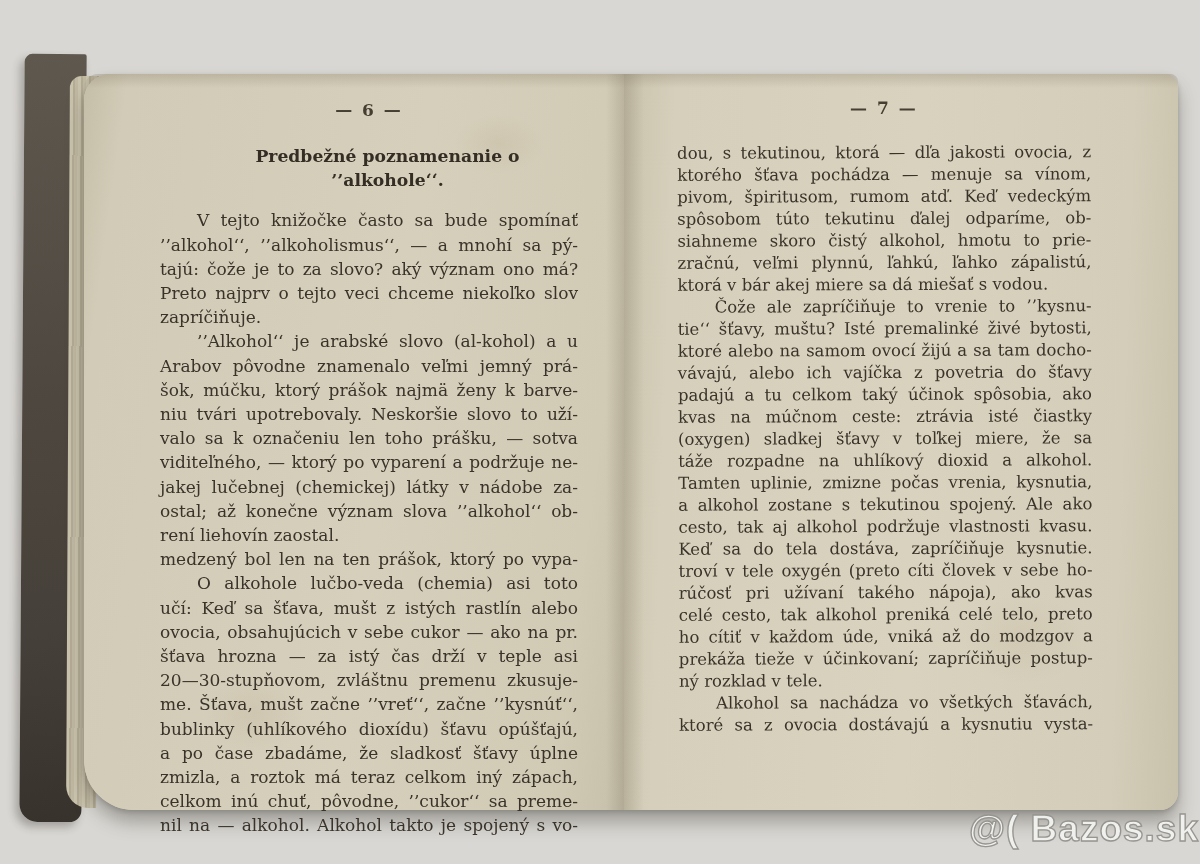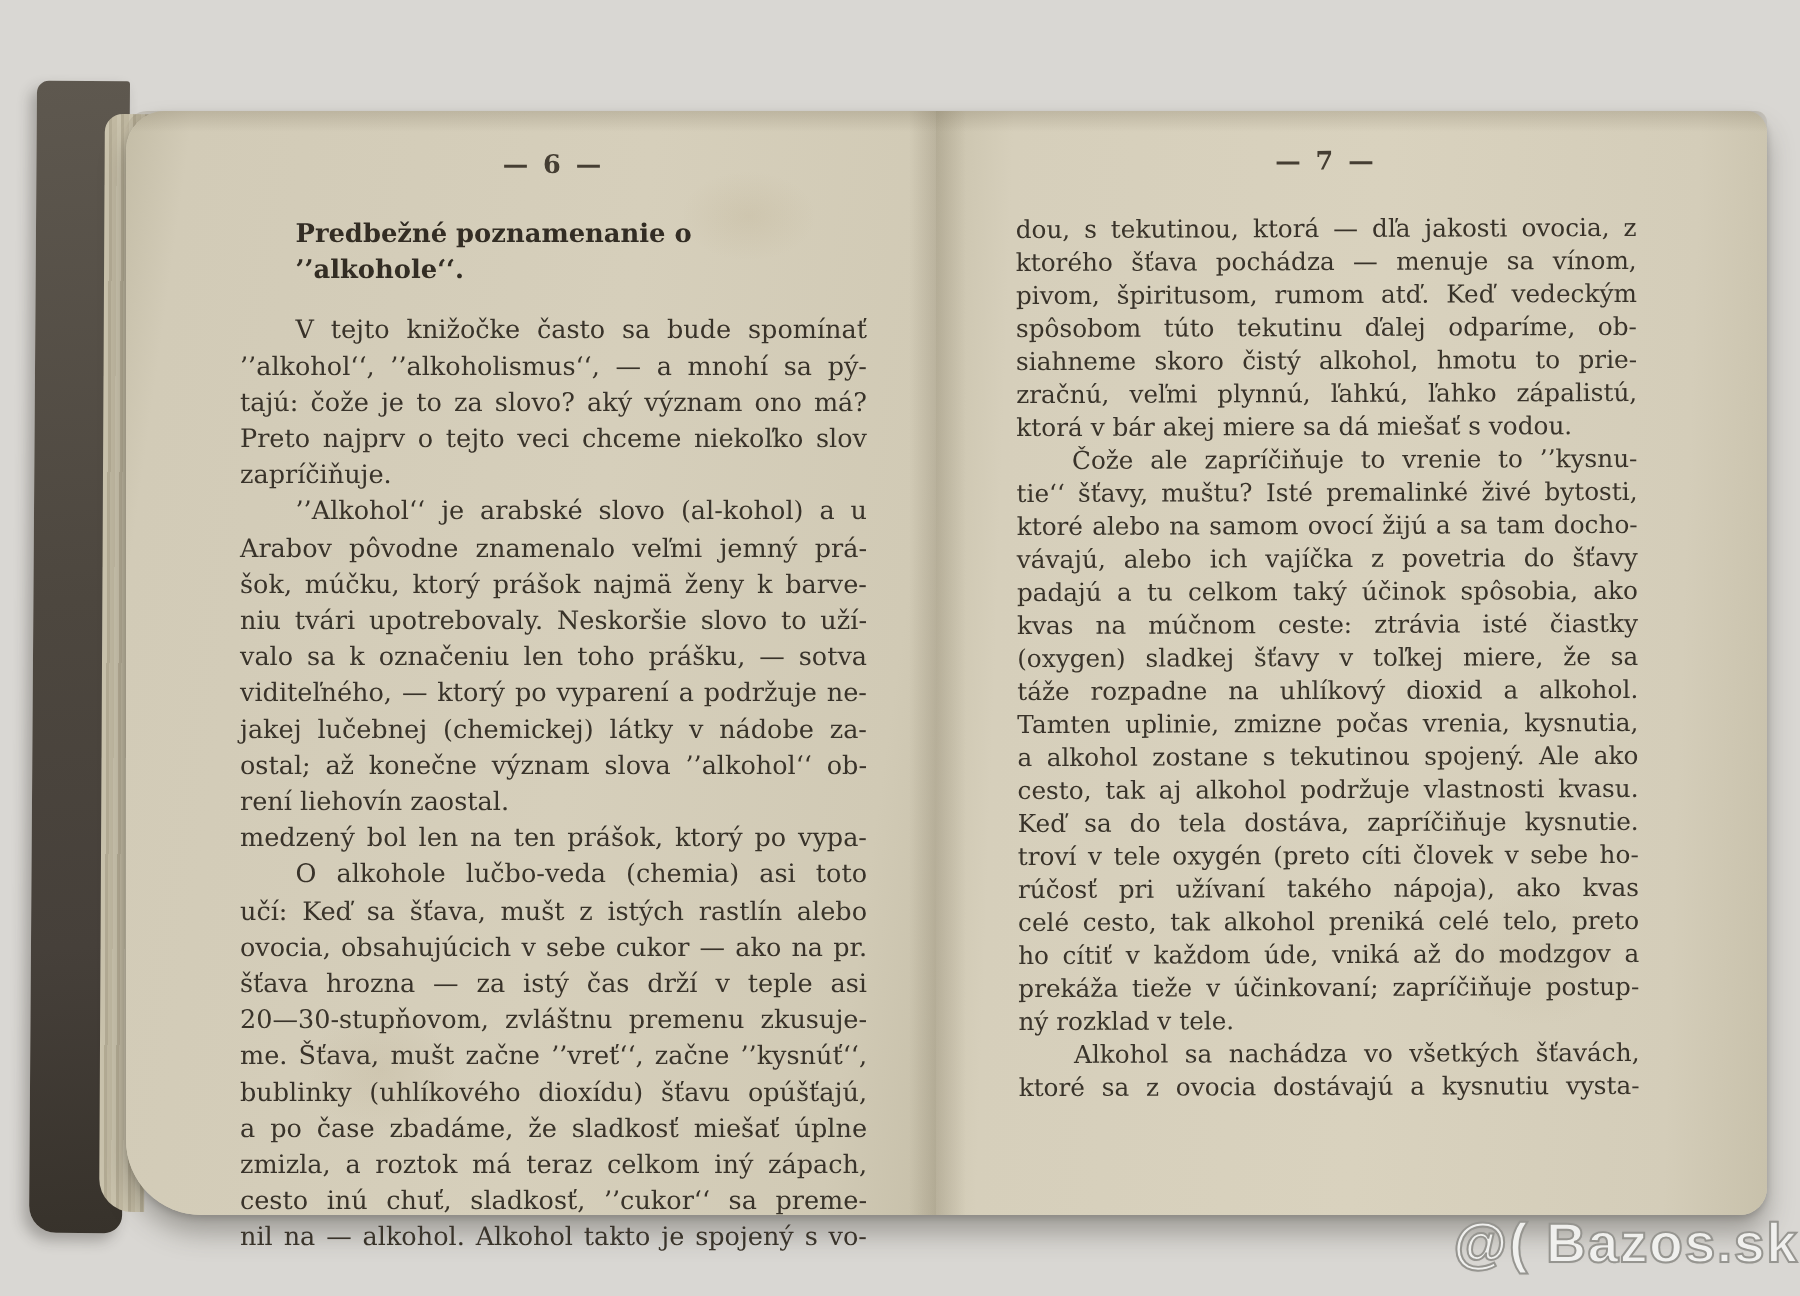--- a/index.html
+++ b/index.html
@@ -56,21 +56,21 @@
   .textblock{position:absolute;color:#39332a;}
   .textblock.lefttext{left:76px;top:26px;width:418px;}
   .textblock.righttext{left:594px;top:24px;width:414px;transform:rotate(-0.2deg);}
 
   .pagehead{
     height:22px;text-align:center;font-weight:bold;font-size:17px;
     color:#453e33;letter-spacing:2px;
   }
   .title{
     font-weight:bold;font-size:17.2px;line-height:24.2px;
-    padding-left:37px;margin-top:22px;color:#332d24;
+    padding-left:37px;margin-top:22px;color:#332d24;text-align:center;
   }
   .lefttext .paras{margin-top:16px;}
   .righttext .paras{margin-top:22px;}
 
   .line{
     font-size:17px;line-height:24.2px;
     text-align:justify;text-align-last:justify;
     white-space:nowrap;overflow:visible;
   }
   .righttext .line{font-size:16.5px;line-height:22px;}
@@ -122,23 +122,23 @@
           <div class="line">ostal; až konečne význam slova ’’alkohol‘‘ ob-</div>
           <div class="line lastleft">rení liehovín zaostal.</div>
           <div class="line">medzený bol len na ten prášok, ktorý po vypa-</div>
           <div class="line first">O alkohole lučbo-veda (chemia) asi toto</div>
           <div class="line">učí: Keď sa šťava, mušt z istých rastlín alebo</div>
           <div class="line">ovocia, obsahujúcich v sebe cukor — ako na pr.</div>
           <div class="line">šťava hrozna — za istý čas drží v teple asi</div>
           <div class="line">20—30-stupňovom, zvláštnu premenu zkusuje-</div>
           <div class="line">me. Šťava, mušt začne ’’vreť‘‘, začne ’’kysnúť‘‘,</div>
           <div class="line">bublinky (uhlíkového dioxídu) šťavu opúšťajú,</div>
-          <div class="line">a po čase zbadáme, že sladkosť miešať úplne</div>
+          <div class="line">a po čase zbadáme, že sladkosť šťavy úplne</div>
           <div class="line">zmizla, a roztok má teraz celkom iný zápach,</div>
-          <div class="line">cesto inú chuť, sladkosť, ’’cukor‘‘ sa preme-</div>
+          <div class="line">celkom inú chuť, pôvodne, ’’cukor‘‘ sa preme-</div>
           <div class="line">nil na — alkohol. Alkohol takto je spojený s vo-</div>
         </div>
     </div>
 
     <div class="textblock righttext">
       <div class="pagehead">— 7 —</div>
       <div class="paras">
           <div class="line">dou, s tekutinou, ktorá — dľa jakosti ovocia, z</div>
           <div class="line">ktorého šťava pochádza — menuje sa vínom,</div>
           <div class="line">pivom, špiritusom, rumom atď. Keď vedeckým</div>

